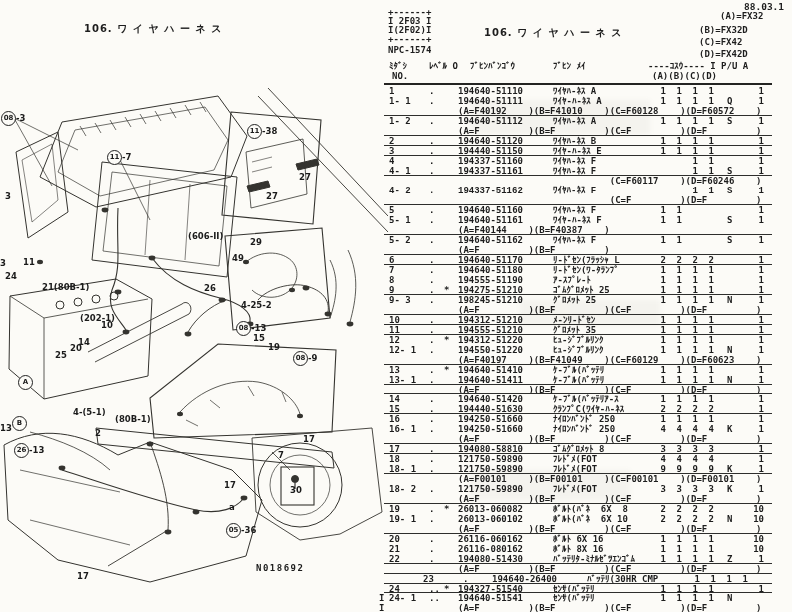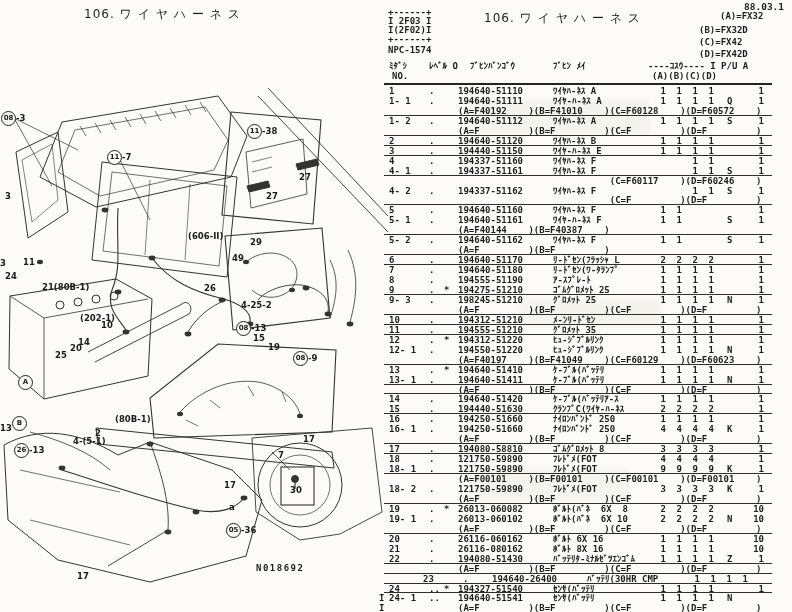--- a/index.html
+++ b/index.html
@@ -1,20 +1,20 @@
 <!DOCTYPE html>
 <html><head>
 <meta charset="utf-8">
 <style>
   html,body{margin:0;padding:0;background:#e8e8e4;}
   .page{position:relative;width:792px;height:612px;background:#fcfbf7;overflow:hidden;
         font-family:"DejaVu Sans Mono",monospace;color:#1d1d1d;}
   .abs{position:absolute;white-space:pre;}
   .t9{font-size:9px;line-height:9.4px;font-weight:700;}
-  .title{font-size:12px;font-weight:400;font-family:"DejaVu Sans",sans-serif;letter-spacing:1px;}
+  .title{font-size:10px;font-weight:700;font-family:"DejaVu Sans",sans-serif;letter-spacing:1px;margin-top:16px;}
   .date{font-size:9.5px;font-weight:700;}
   .figno{font-size:9px;font-weight:700;letter-spacing:1.5px;}
   .trow{position:absolute;left:0;width:792px;height:10px;font-size:9px;line-height:10px;font-weight:700;}
   .trow span{position:absolute;white-space:pre;}
   .c-edge{left:379px;}
   .c-no{left:389px;}
   .c-lvl{left:429px;}
   .c-star{left:444px;}
   .c-pn{left:458px;}
   .c-name{left:553px;}
@@ -248,21 +248,21 @@
         <span class="c-q c-q1"></span>
         <span class="c-q c-q2">1</span>
         <span class="c-q c-q3">1</span>
         <span class="c-flag">S</span>
         <span class="c-pu">1</span>
       </div>
       <div class="hrule" style="top: 174.55px;"></div>
       <div class="trow" style="top: 175.55px;">
         <span class="c-pn">                            (C=F60117    )(D=F60246    )</span>
       </div>
-      <div class="trow" style="top: 185.5px;">
+      <div class="trow" style="top: 185.5px; font-family: Liberation Mono, monospace;">
         <span class="c-no">4- 2</span>
         <span class="c-lvl">.</span>
         <span class="c-star"></span>
         <span class="c-pn">194337-51162</span>
         <span class="c-name">ﾜｲﾔﾊ-ﾈｽ F</span>
         <span class="c-q c-q0"></span>
         <span class="c-q c-q1"></span>
         <span class="c-q c-q2">1</span>
         <span class="c-q c-q3">1</span>
         <span class="c-flag">S</span>
@@ -738,21 +738,21 @@
       <div class="callout" style="left: 80px; top: 313px;">(202-1)</div>
       <div class="callout" style="left: 101px; top: 320px;">10</div>
       <div class="callout" style="left: 78px; top: 337px;">14</div>
       <div class="callout" style="left: 70px; top: 343px;">20</div>
       <div class="callout" style="left: 55px; top: 350px;">25</div>
       <div class="callout" style="left: 18px; top: 375px;"><span class="balloon">A</span></div>
       <div class="callout" style="left: 236px; top: 321px;"><span class="balloon">08</span>-13</div>
       <div class="callout" style="left: 253px; top: 333px;">15</div>
       <div class="callout" style="left: 268px; top: 342px;">19</div>
       <div class="callout" style="left: 293px; top: 351px;"><span class="balloon">08</span>-9</div>
-      <div class="callout" style="left: 73px; top: 407px; margin-top: 29px;">4-(5-1)</div>
+      <div class="callout" style="left: 73px; top: 407px;">4-(5-1)</div>
       <div class="callout" style="left: 115px; top: 414px;">(80B-1)</div>
       <div class="callout" style="left: 12px; top: 416px;"><span class="balloon">B</span></div>
       <div class="callout" style="left: 0px; top: 423px;">13</div>
       <div class="callout" style="left: 14px; top: 443px;"><span class="balloon">26</span>-13</div>
       <div class="callout" style="left: 95px; top: 428px;">2</div>
       <div class="callout" style="left: 77px; top: 571px;">17</div>
       <div class="callout" style="left: 224px; top: 480px;">17</div>
       <div class="callout" style="left: 303px; top: 434px;">17</div>
       <div class="callout" style="left: 278px; top: 450px;">7</div>
       <div class="callout" style="left: 229px; top: 502px;">a</div>

